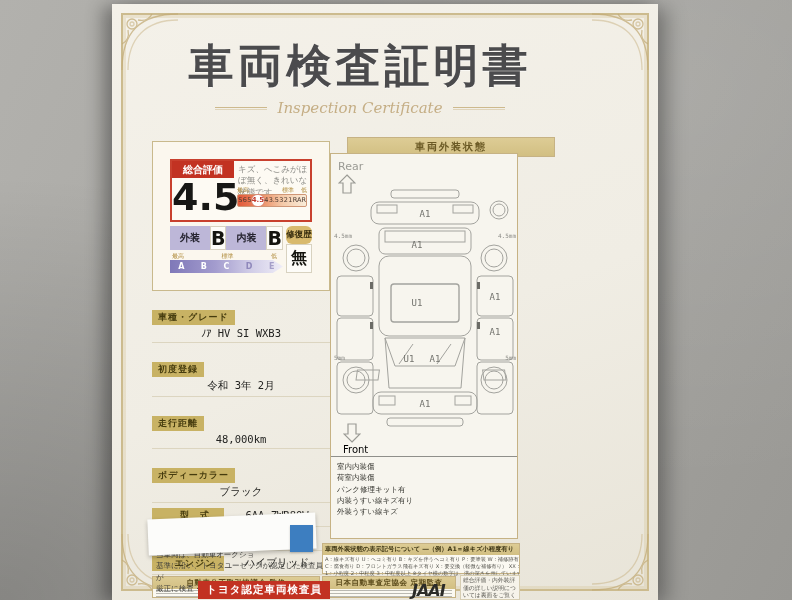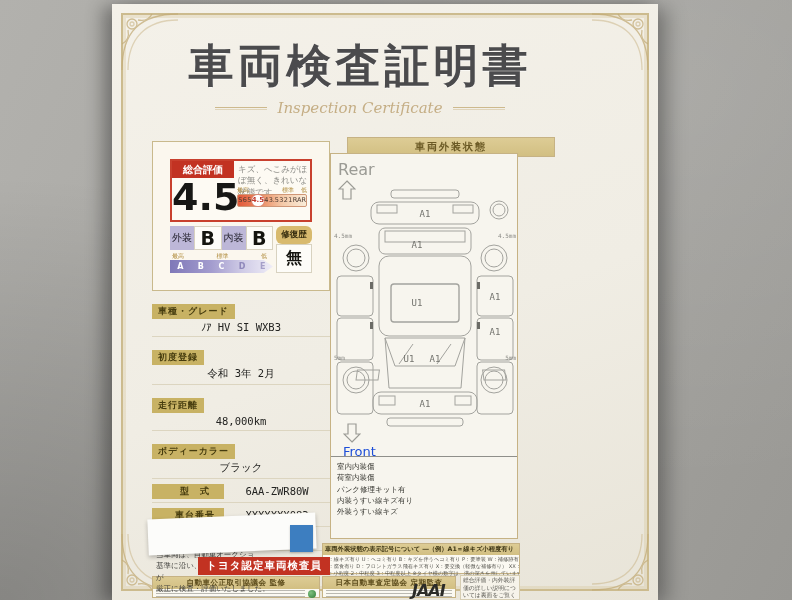--- a/index.html
+++ b/index.html
@@ -75,22 +75,22 @@
     background:linear-gradient(90deg,#e2593a 0%,#ec8f66 35%,#f4c9a8 65%,#f9ecd9 100%);
     align-items:center;
   }
   .scalecell { flex:1; font-size:6.5px; color:#4a3a32; text-align:center; line-height:11px; }
   .scalecell.sel { background:#fff; border-radius:7px; color:#c0392b; font-weight:bold;
     box-shadow:0 0 0 1px #d98a78; font-size:7px; }
 
   .grades { display:flex; margin-top:4px; gap:3px; }
   .grades-left { flex:1; }
   .g-row { display:flex; height:24px; }
-  .chip-purple { background:#bdb7d8; color:#262430; font-size:10px; font-weight:normal;
-    width:24px; display:flex; align-items:center; justify-content:center; }
+  .chip-purple { background:#bdb7d8; color:#262430; font-size:10px; font-weight:bold;
+    width:40px; display:flex; align-items:center; justify-content:center; }
   .g-val { flex:1; background:#fdfcf8; border:1px solid #d8d2c0; font-size:19px;
     font-weight:bold; color:#14140f; display:flex; align-items:center; justify-content:center; }
   .g-scale-labels { display:flex; justify-content:space-between; font-size:6px;
     color:#b08c3c; padding:2px 6px 0 2px; height:9px; }
   .g-arrow { position:relative; height:13px; margin-top:1px;
     background:linear-gradient(90deg,#7f78b8 0%,#a39cce 40%,#cfcbe6 70%,#efedf7 100%);
     clip-path:polygon(0 0,91% 0,100% 50%,91% 100%,0 100%);
     display:flex; }
   .g-arrow span { flex:1; font-size:8px; font-weight:bold; text-align:center; line-height:13px; color:#fff; }
   .g-arrow span:nth-child(4){ color:#8f88bb; } .g-arrow span:nth-child(5){ color:#a59fc8; }
@@ -98,21 +98,21 @@
   .chip-repair { background:#d8ba6e; color:#3a3010; font-size:8.5px; font-weight:bold;
     text-align:center; padding:3px 0;border-radius:6px; }
   .repair-val { flex:1; background:#fdfcf8; border:1px solid #d8d2c0; font-size:16px;
     font-weight:bold; color:#14140f; display:flex; align-items:center; justify-content:center; }
 
   .fields { margin-top:3px; }
   .chip-gold { background:#c8b264; color:#463c0e; font-size:9px; font-weight:bold;
     padding:1px 6px; display:inline-block; letter-spacing:1px; }
   .fv { text-align:center; font-size:10.5px; color:#232321; padding:2px 0 3px;
     border-bottom:1px solid #dcd5c0; font-family:"DejaVu Sans Mono",monospace; }
-  .f-stacked { margin-top:8px; }
+  .f-stacked { margin-top:14px; }
   .f-inline { display:flex; align-items:center; margin-top:5px; border-bottom:1px solid #dcd5c0; padding-bottom:3px; }
   .f-inline .chip-gold { width:72px; text-align:center;padding-left:20px; }
   .f-inline .iv { flex:1; text-align:center; font-size:10.5px; color:#232321;
     font-family:"DejaVu Sans Mono",monospace; }
 
   .badge { margin-top:6px; display:flex; justify-content:flex-end; position:relative; z-index:5; }
   .badge span { background:#c23222; color:#fff; font-size:10.5px; font-weight:bold;
     padding:2px 8px; letter-spacing:1px; }
 
   .slip { position:absolute; left:36px; top:512px; width:168px; height:36px;
@@ -135,24 +135,24 @@
   .emblem-green { width:8px; height:8px; border-radius:50%;
     background:radial-gradient(circle at 35% 35%,#7fc07f,#2f7d38); flex:none; }
   .jaai { position:absolute; left:300px; top:577px; font-size:16px; font-weight:bold;
     font-style:italic; color:#2b2b28; letter-spacing:-1px; z-index:2;
     font-family:"DejaVu Sans",sans-serif; }
 
   
   .rhead { position:absolute; left:218px; top:133px; width:208px;margin-left:17px; }
   .panel { position:absolute; left:218px; top:149px; width:188px; height:386px;
     border:1px solid #c6b284; background:#f7f5ee; }
-  .rear-tag { position:absolute; left:7px; top:6px; color:#9b9b95; font-size:16px; }
+  .rear-tag { position:absolute; left:7px; top:6px; color:#9b9b95; font-size:11px; }
   .arrow-ico { display:block; margin-top:1px; }
   .front-tag { position:absolute; left:12px; top:268px; color:#3c3c38; font-size:13px; }
-  .front-tag .word { color:#1d4ed8; margin-top:1px; font-size:13px; }
+  .front-tag .word { color:#000000; margin-top:1px; font-size:10px; }
   .carsvg { position:absolute; left:2px; top:34px; }
   .sep { position:absolute; left:0; top:302px; width:100%; border-top:1px solid #8f8f8a; }
   .notes { position:absolute; left:6px; top:307px; font-size:7.5px; color:#35352f; line-height:1.5; }
 
   .legend { position:absolute; left:210px; top:539px; width:198px; height:31px;
     border:1px solid #c6b284; background:#fbf9f2; }
   .legend-bar { background:linear-gradient(#ddcc95,#d2bf82); color:#3c3413; font-size:6.3px;
     font-weight:bold; padding:1px 2px; white-space:nowrap; overflow:hidden; }
   .legend-lines { font-size:5.2px; color:#55544e; line-height:1.35; padding:1px 2px;
     white-space:nowrap; overflow:hidden; }

